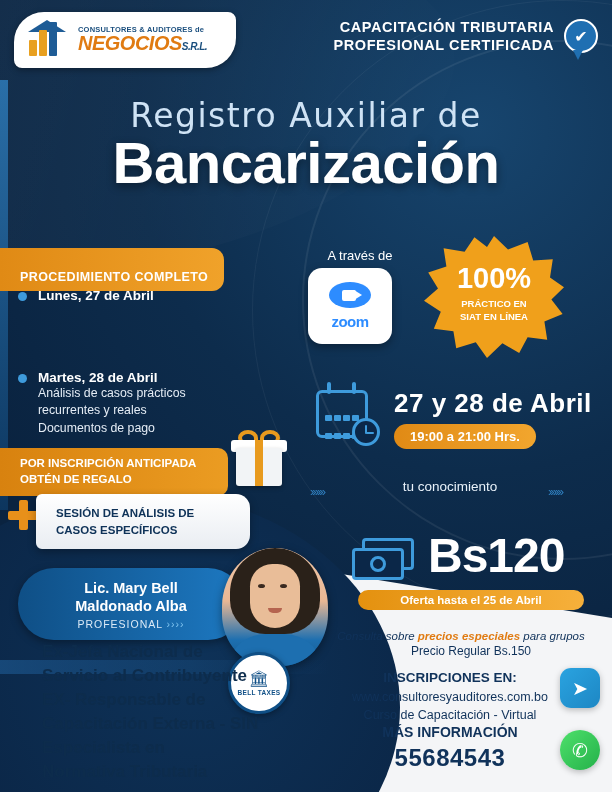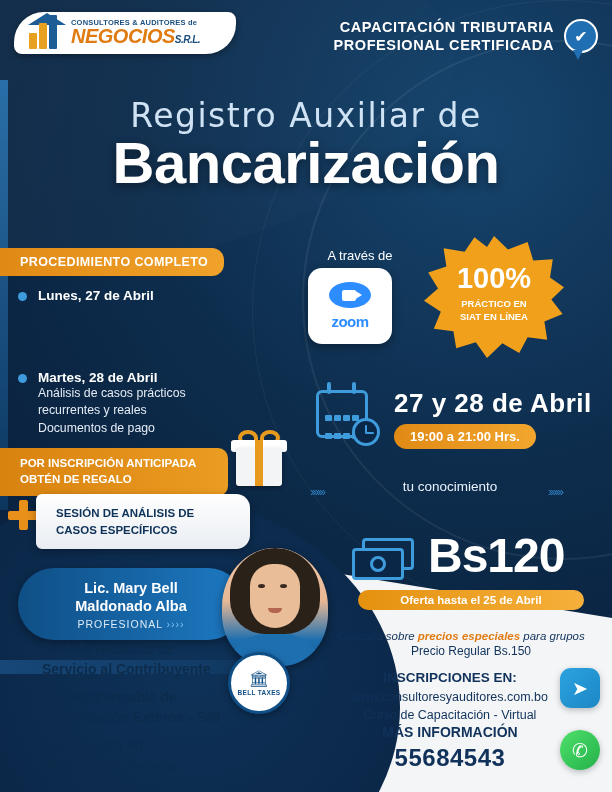--- a/index.html
+++ b/index.html
@@ -65,24 +65,24 @@
     background: linear-gradient(180deg, #2f7fbf, #0d3a66);
     opacity: .8;
   }
 
   
   .header {
     position: absolute; left: 0; top: 0; width: 612px; height: 86px;
   }
   .logo-box {
     position: absolute; left: 14px; top: 12px;
-    width: 222px; height: 42px;
+    width: 222px; height: 56px;
     background: #ffffff;
     border-radius: 30px 8px 30px 8px;
-    display: flex; align-items: center; gap: 5px;
+    display: flex; align-items: center; gap: 12px;
     padding: 0 14px;
     box-shadow: 0 2px 6px rgba(0,0,0,.35);
   }
   .logo-mark { width: 38px; height: 40px; position: relative; flex: 0 0 38px; }
   .logo-mark .bar { position: absolute; bottom: 4px; width: 8px; border-radius: 1px; }
   .logo-mark .b1 { left: 1px;  height: 16px; background: #e8a020; }
   .logo-mark .b2 { left: 11px; height: 26px; background: #e8a020; }
   .logo-mark .b3 { left: 21px; height: 34px; background: #1e5c96; }
   .logo-mark .roof {
     position: absolute; left: 0; top: 0; width: 0; height: 0;
@@ -123,21 +123,21 @@
     color: #ffffff; font-size: 58px; font-weight: bold; letter-spacing: -0.5px;
     margin-top: -6px;
     text-shadow: 0 3px 10px rgba(0,0,0,.45);
   }
 
   
   .proc-tag {
     position: absolute; left: 0; top: 248px;
     background: linear-gradient(90deg, #e08a15, #f0a22a);
     color: #fff; font-size: 12.5px; font-weight: bold; letter-spacing: .4px;
-    padding: 7px 16px 7px 20px;
+    padding: 22px 16px 7px 20px;
     border-radius: 0 12px 12px 0;
   }
   .day-block { position: absolute; left: 22px; color: #ffffff; }
   .day-block .dot {
     position: absolute; left: -4px; top: 4px; width: 9px; height: 9px;
     border-radius: 50%; background: #3e9bdc;
   }
   .day-block .dtitle { font-size: 13.5px; font-weight: bold; margin-left: 16px; }
   .day-block ul { list-style: none; margin-left: 16px; }
   .day-block li { font-size: 12.3px; color: #e4ecf5; line-height: 1.42; }
@@ -211,21 +211,21 @@
 
   .bt-badge {
     position: absolute; left: 228px; top: 652px; width: 62px; height: 62px;
     border-radius: 50%; background: #ffffff; border: 3px solid #0f4f86;
     display: flex; flex-direction: column; align-items: center; justify-content: center;
     box-shadow: 0 2px 6px rgba(0,0,0,.35);
   }
   .bt-badge .bicon { font-size: 16px; color: #0f4f86; line-height: 1; }
   .bt-badge .btxt { font-size: 6.5px; font-weight: bold; color: #0f4f86; letter-spacing: .3px; margin-top: 2px; }
 
-  .cred { position: absolute; left: 42px; color: #0d2c4c; font-size: 14px; font-weight: bold; line-height: 1.4; }
+  .cred { position: absolute; left: 42px; color: #0d2c4c; font-size: 17px; font-weight: bold; line-height: 1.4; }
   #cred-1 { top: 640px; }
   #cred-2 { top: 688px; }
   #cred-3 { top: 736px; }
 
   
   .atraves {
     position: absolute; left: 300px; top: 248px; width: 120px;
     text-align: center; color: #ffffff; font-size: 13px;
   }
   .zoom-card {

